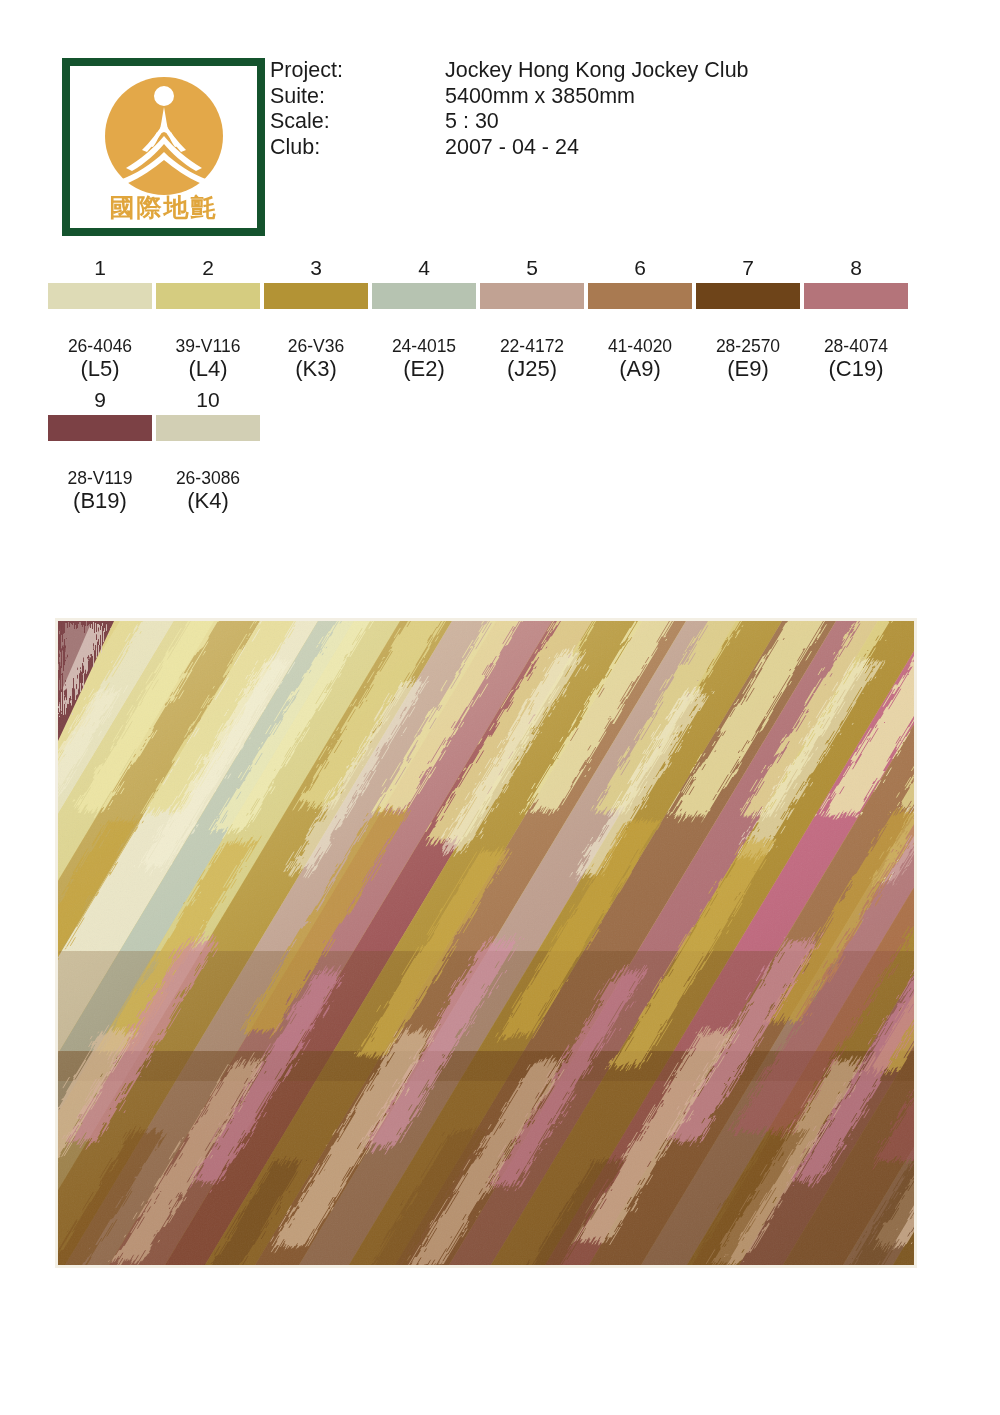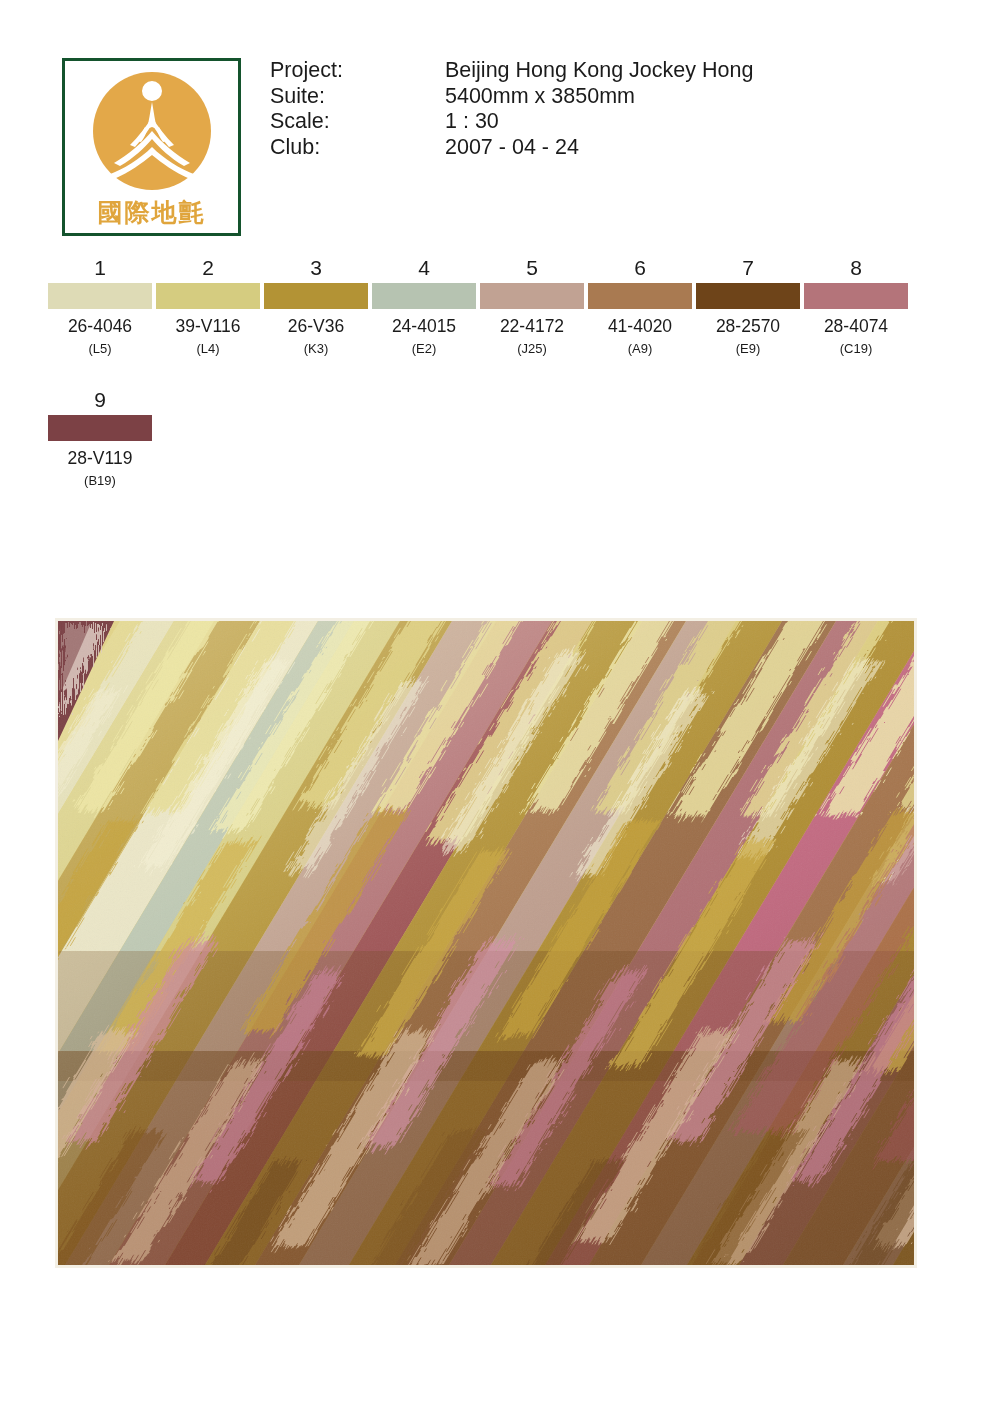--- a/index.html
+++ b/index.html
@@ -18,22 +18,22 @@
 
   
   .header {
     position: absolute;
     left: 0; top: 0;
     width: 1000px; height: 250px;
   }
   .logo-box {
     position: absolute;
     left: 62px; top: 58px;
-    width: 179px; height: 178px;
-    border: 3px solid #14532d;
+    width: 203px; height: 178px;
+    border: 8px solid #14532d;
     background: #ffffff;
   }
   .logo-circle {
     position: absolute;
     left: 50%; top: 8px;
     transform: translateX(-50%);
     width: 124px; height: 124px;
   }
   .logo-cn {
     position: absolute;
@@ -91,24 +91,25 @@
     width: 104px;
     border: 0;
   }
   .swatch-code {
     text-align: center;
     font-size: 17.5px;
     line-height: 24px;
     padding-top: 5px;
     color: #1b1b1b;
     white-space: nowrap;
+    margin-top: 20px;
   }
   .swatch-alt {
     text-align: center;
-    font-size: 13px;
+    font-size: 22px;
     line-height: 22px;
     color: #1b1b1b;
     white-space: nowrap;
   }
 
   
   .carpet-wrap {
     position: absolute;
     left: 55px; top: 618px;
     width: 862px; height: 650px;
@@ -144,29 +145,29 @@
       <path d="M55 58 C52 64 50 68 47 72 L51 73 C54 69 56 65 57 61 Z" fill="#ffffff"></path>
       <path d="M69 58 C72 64 74 68 77 72 L73 73 C70 69 68 65 67 61 Z" fill="#ffffff"></path>
     </svg>
     <div class="logo-cn">國際地氈</div>
   </div>
 
   <table class="info-table">
     <tbody>
         <tr>
       <td class="lbl">Project:</td>
-      <td class="val">Beijing Hong Kong Jockey Hong</td>
+      <td class="val">Jockey Hong Kong Jockey Club</td>
     </tr>
     <tr>
       <td class="lbl">Suite:</td>
       <td class="val">5400mm x 3850mm</td>
     </tr>
     <tr>
       <td class="lbl">Scale:</td>
-      <td class="val">1 : 30</td>
+      <td class="val">5 : 30</td>
     </tr>
     <tr>
       <td class="lbl">Club:</td>
       <td class="val">2007 - 04 - 24</td>
     </tr>
   </tbody>
     </table>
 </div>
 
 <div class="swatch-area">
@@ -221,20 +222,26 @@
       <div class="swatch-alt">(C19)</div>
     </div>
   </div>
 
   <div class="swatch-row">
     <div class="swatch" style="left:48px">
       <div class="swatch-num">9</div>
       <div class="swatch-chip" style="background:#7c4145"></div>
       <div class="swatch-code">28-V119</div>
       <div class="swatch-alt">(B19)</div>
+    </div>
+    <div class="swatch" style="left:156px">
+      <div class="swatch-num">10</div>
+      <div class="swatch-chip" style="background:#d2cfb4"></div>
+      <div class="swatch-code">26-3086</div>
+      <div class="swatch-alt">(K4)</div>
     </div>
   </div>
 </div>
 
 <div class="carpet-wrap">
   <div class="carpet">
     <svg viewBox="0 0 856 644" preserveAspectRatio="none">
       <defs>
 
         <filter id="brush" x="-20%" y="-20%" width="140%" height="140%">

